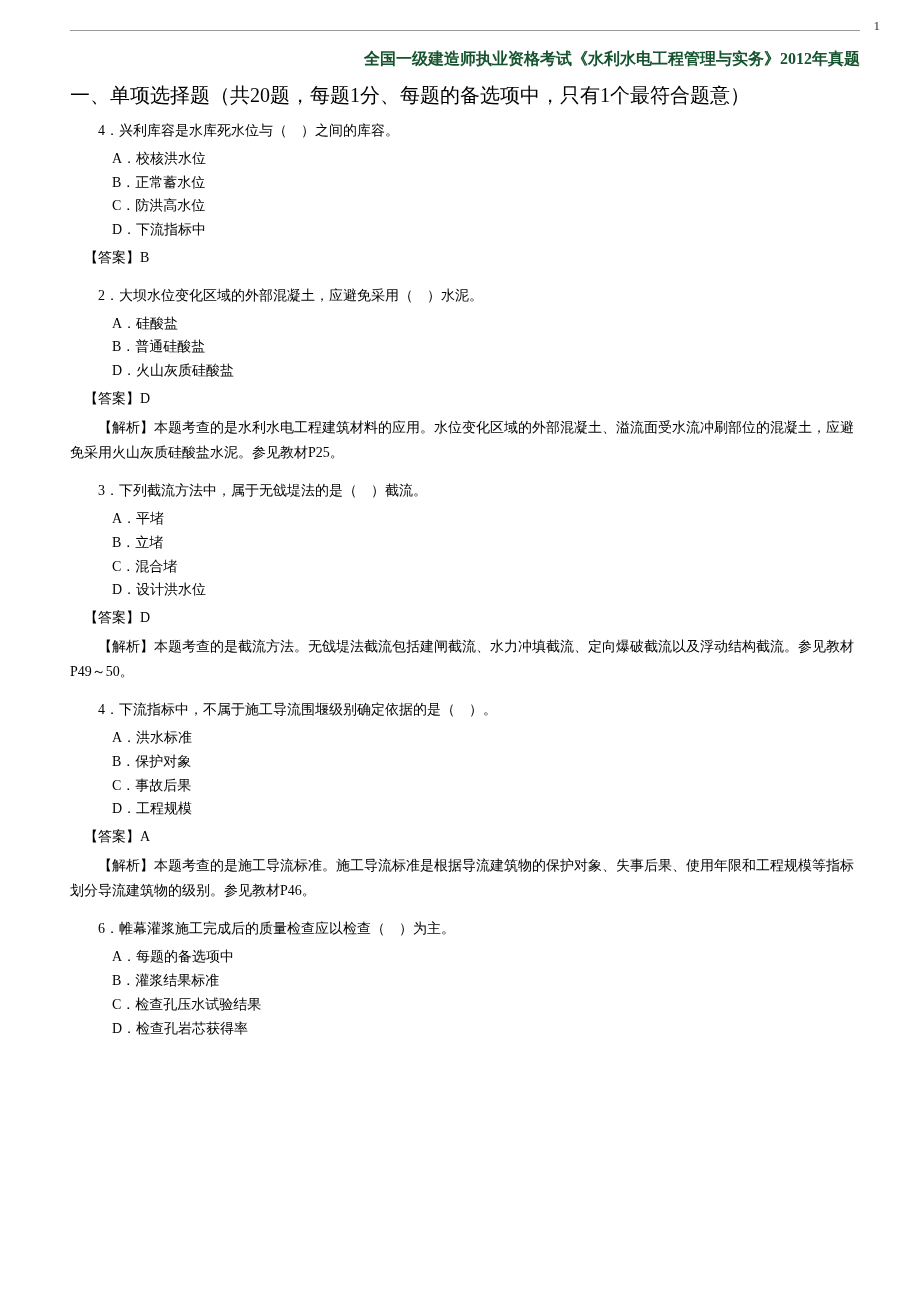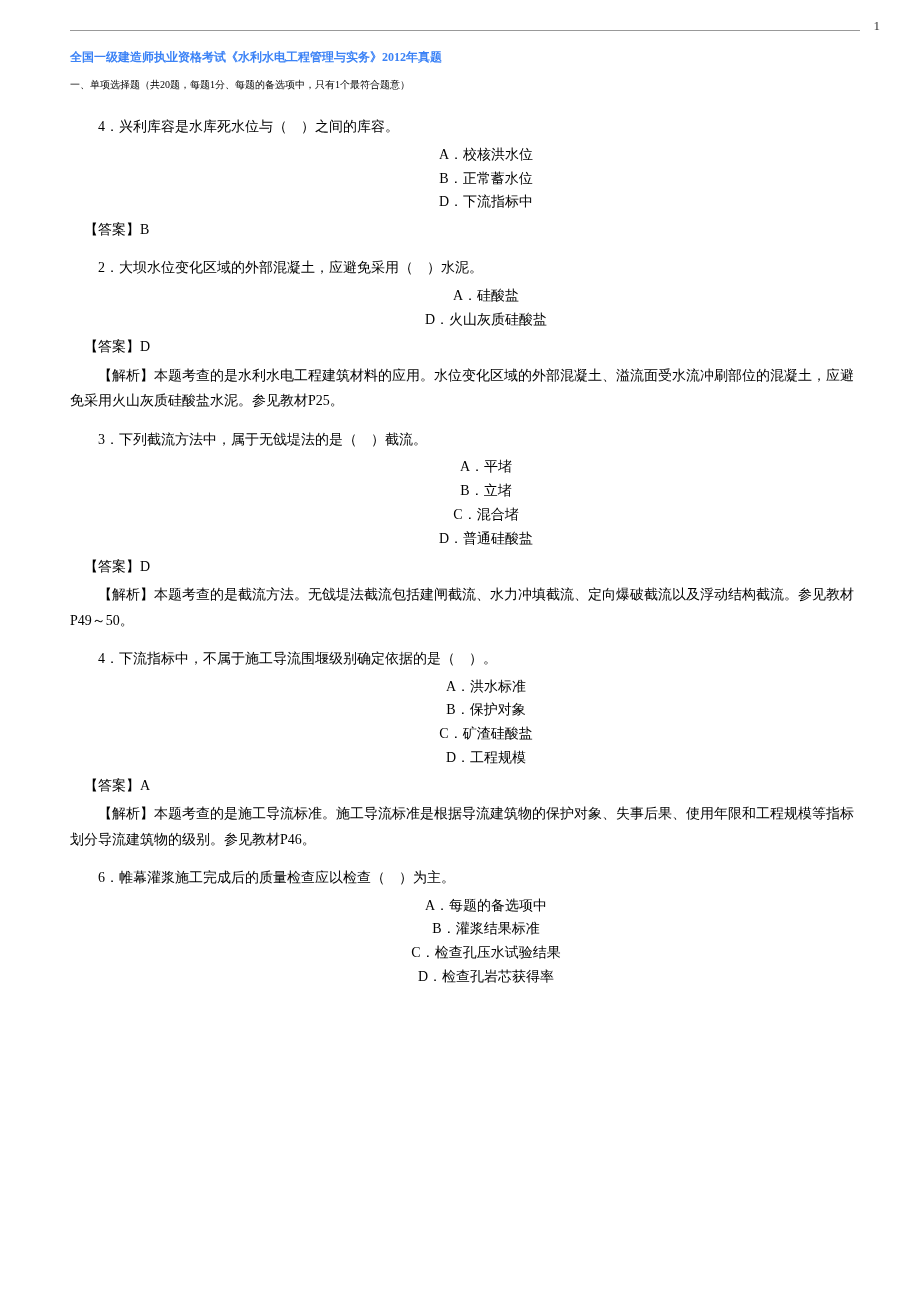--- a/index.html
+++ b/index.html
@@ -22,43 +22,42 @@
       top: 18px;
       right: 40px;
       font-size: 13px;
       color: #333;
     }
     .top-line {
       border-top: 1px solid #999;
       margin-bottom: 18px;
     }
     .doc-title {
-      text-align: left;
-      color: #3b82f6;
+      text-align: right;
+      color: #14532d;
       font-weight: bold;
-      font-size: 12px;
+      font-size: 16px;
       margin-bottom: 12px;
     }
     .section-header {
-      font-size: 10px;
-      margin-bottom: 23px;
+      font-size: 20px;
+      margin-bottom: 10px;
       text-indent: 0;
     }
     .question-block {
       margin-bottom: 14px;
     }
     .question-text {
       text-indent: 2em;
       margin-bottom: 4px;
       line-height: 1.7;
     }
     .option {
       margin-left: 3em;
       line-height: 1.7;
-      text-align: center;
     }
     .answer {
       font-weight: normal;
       margin-left: 1em;
       margin-top: 4px;
       margin-bottom: 4px;
       line-height: 1.7;
     }
     .analysis {
       text-indent: 2em;
@@ -75,44 +74,46 @@
 
 <div class="doc-title">全国一级建造师执业资格考试《水利水电工程管理与实务》2012年真题</div>
 
 <div class="section-header">一、单项选择题（共20题，每题1分、每题的备选项中，只有1个最符合题意）</div>
 
 <div id="questions-container">
     <div class="question-block">
       <div class="question-text">4．兴利库容是水库死水位与（　）之间的库容。</div>
       <div class="option">A．校核洪水位</div>
       <div class="option">B．正常蓄水位</div>
+      <div class="option">C．防洪高水位</div>
       <div class="option">D．下流指标中</div>
       <div class="answer">【答案】B</div>
     </div>
     <div class="question-block">
       <div class="question-text">2．大坝水位变化区域的外部混凝土，应避免采用（　）水泥。</div>
       <div class="option">A．硅酸盐</div>
+      <div class="option">B．普通硅酸盐</div>
       <div class="option">D．火山灰质硅酸盐</div>
       <div class="answer">【答案】D</div>
       <div class="analysis">【解析】本题考查的是水利水电工程建筑材料的应用。水位变化区域的外部混凝土、溢流面受水流冲刷部位的混凝土，应避免采用火山灰质硅酸盐水泥。参见教材P25。</div>
     </div>
     <div class="question-block">
       <div class="question-text">3．下列截流方法中，属于无戗堤法的是（　）截流。</div>
       <div class="option">A．平堵</div>
       <div class="option">B．立堵</div>
       <div class="option">C．混合堵</div>
-      <div class="option">D．普通硅酸盐</div>
+      <div class="option">D．设计洪水位</div>
       <div class="answer">【答案】D</div>
       <div class="analysis">【解析】本题考查的是截流方法。无戗堤法截流包括建闸截流、水力冲填截流、定向爆破截流以及浮动结构截流。参见教材P49～50。</div>
     </div>
     <div class="question-block">
       <div class="question-text">4．下流指标中，不属于施工导流围堰级别确定依据的是（　）。</div>
       <div class="option">A．洪水标准</div>
       <div class="option">B．保护对象</div>
-      <div class="option">C．矿渣硅酸盐</div>
+      <div class="option">C．事故后果</div>
       <div class="option">D．工程规模</div>
       <div class="answer">【答案】A</div>
       <div class="analysis">【解析】本题考查的是施工导流标准。施工导流标准是根据导流建筑物的保护对象、失事后果、使用年限和工程规模等指标划分导流建筑物的级别。参见教材P46。</div>
     </div>
     <div class="question-block">
       <div class="question-text">6．帷幕灌浆施工完成后的质量检查应以检查（　）为主。</div>
       <div class="option">A．每题的备选项中</div>
       <div class="option">B．灌浆结果标准</div>
       <div class="option">C．检查孔压水试验结果</div>
       <div class="option">D．检查孔岩芯获得率</div>

